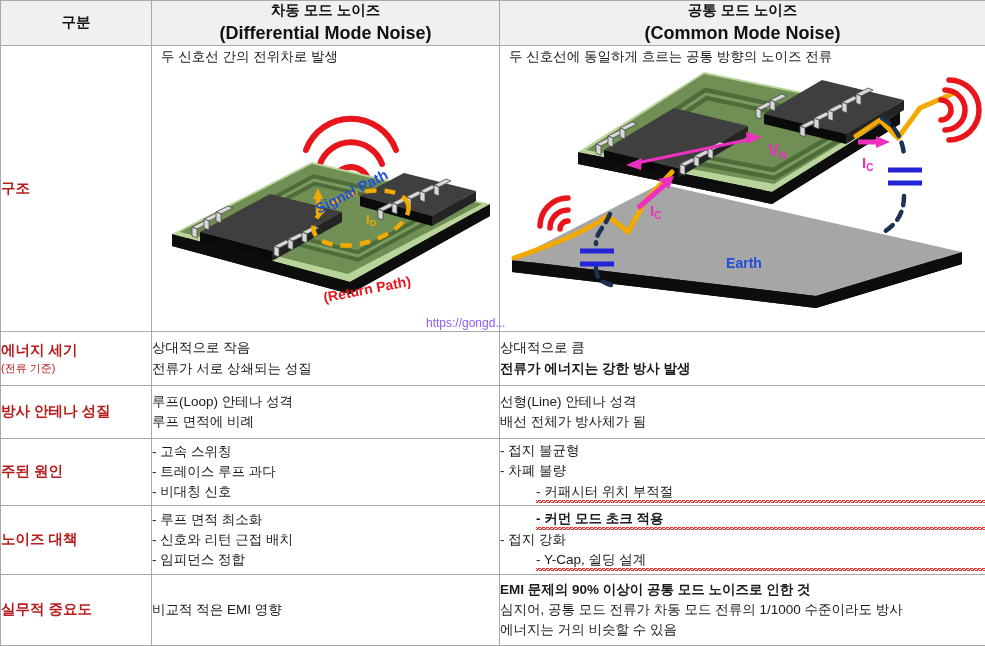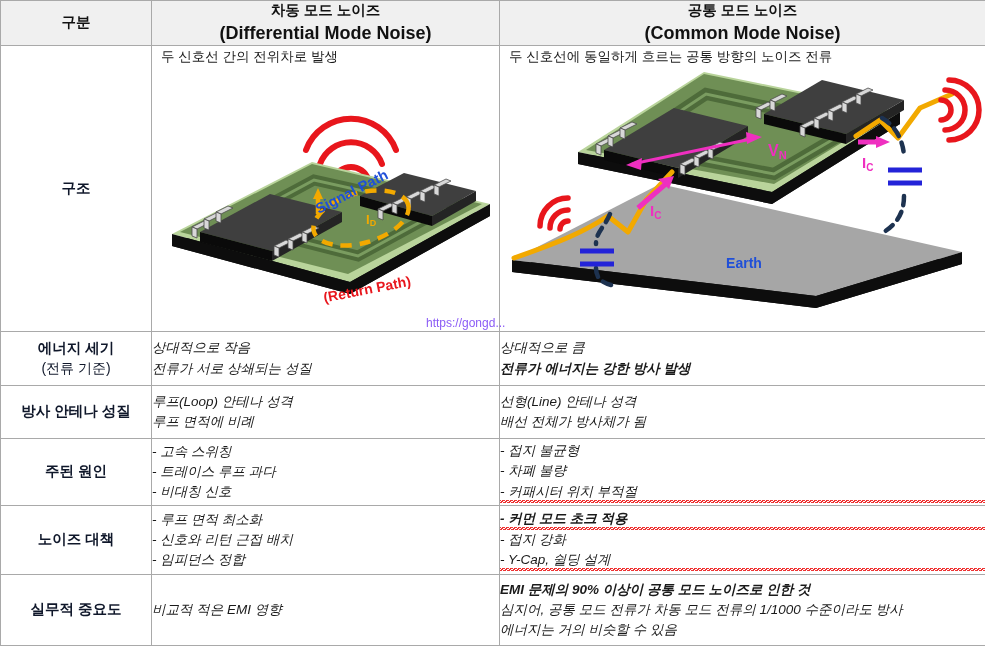--- a/index.html
+++ b/index.html
@@ -37,39 +37,37 @@
     font-weight:bold;
     font-size:14.5px;
     line-height:1.35;
     text-align:center;
     height:44px;
     color:#111;
   }
   .hdr-sub{font-size:18px;font-weight:bold;display:block;}
 
   td.lbl{
-    text-align:center;
     font-weight:bold;
     font-size:14.5px;
     line-height:1.35;
-    color:#0f172a;
-  }
-  .lbl-sub{display:block;font-size:14px;font-weight:normal;}
+    color:#b91c1c;
+  }
+  .lbl-sub{display:block;font-size:11px;font-weight:normal;}
 
   td.body{
     text-align:left;
     font-size:13.5px;
     line-height:1.5;
     padding:5px 8px 5px 9px;
     color:#1a1a1a;
-    font-style:italic;
   }
   td.body .ln{display:block;white-space:nowrap;}
   .b{font-weight:bold;}
-  .sp{ text-decoration:none; }
+  .sp{ text-decoration:none;margin-left:36px; }
   .sp{
     background-image:
       repeating-linear-gradient(135deg,#e33 0 1px,transparent 1px 2px);
     background-repeat:repeat-x;
     background-size:4px 3px;
     background-position:0 100%;
     padding-bottom:1px;
   }
 
   

